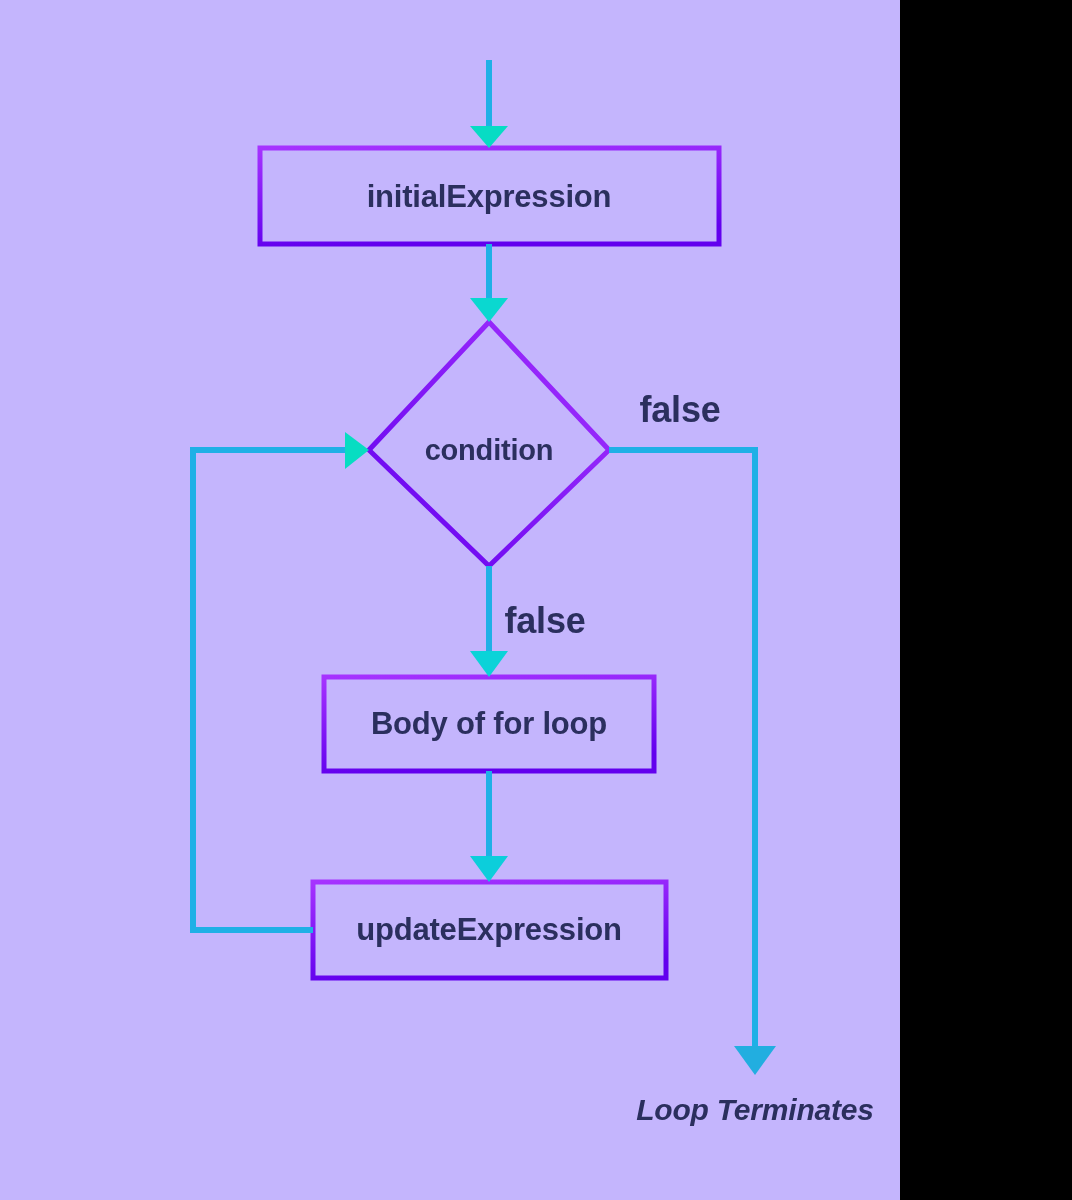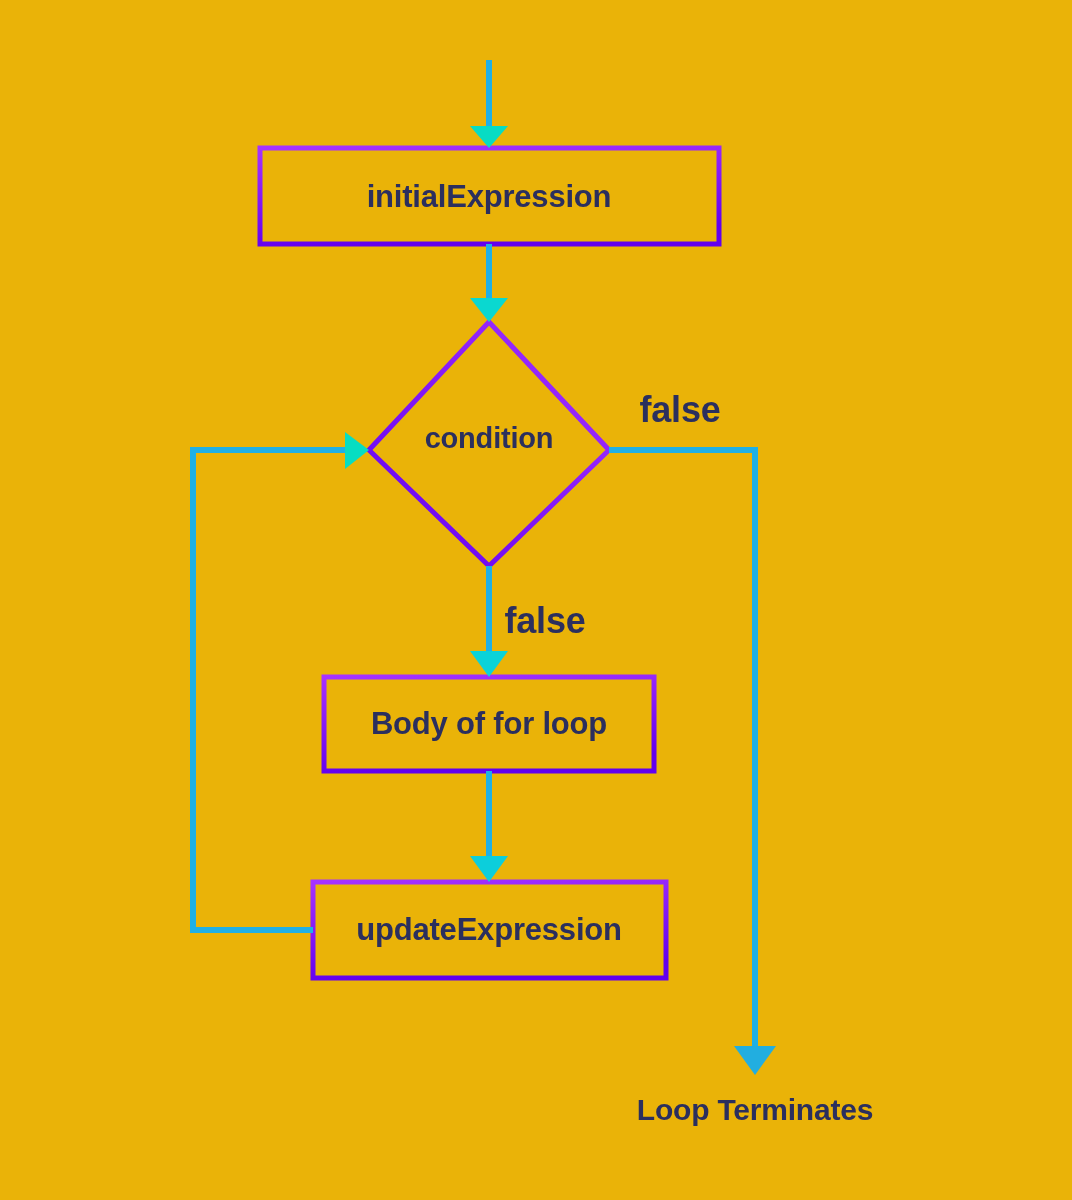--- a/index.html
+++ b/index.html
@@ -8,23 +8,23 @@
     background: #000000;
   }
   body {
     width: 1072px;
     height: 1200px;
     overflow: hidden;
     font-family: "Liberation Sans", sans-serif;
   }
   #flowchart-root {
     position: relative;
-    width: 1072px;
+    width: 900px;
     height: 1200px;
-    background: #eab308;
+    background: #c4b5fd;
   }
   #flow-svg {
     position: absolute;
     top: 0;
     left: 0;
     width: 1072px;
     height: 1200px;
   }
   .node-label {
     position: absolute;
@@ -125,25 +125,25 @@
     </g>
 
     <g>
       <polyline points="609,450 755,450 755,1050" fill="none" stroke="url(#tealFlow)" stroke-width="6" stroke-linejoin="miter"></polyline>
       <polygon points="734,1046 776,1046 755,1075" fill="#22aee0"></polygon>
     </g>
   </svg>
 
   <div class="node-label box-label centered" style="left:489px; top:197px;">initialExpression</div>
 
-  <div class="node-label diamond-label centered" style="left:489px; top:438px;">condition</div>
+  <div class="node-label diamond-label centered" style="left:489px; top:450px;">condition</div>
 
   <div class="node-label box-label centered" style="left:489px; top:724px;">Body of for loop</div>
 
   <div class="node-label box-label centered" style="left:489px; top:930px;">updateExpression</div>
 
   <div class="node-label edge-label centered" style="left:680px; top:410px;">false</div>
 
   <div class="node-label edge-label centered" style="left:545px; top:621px;">false</div>
 
-  <div class="node-label terminal-label centered" style="left:755px; top:1110px;">Loop Terminates</div>
+  <div class="node-label terminal-label centered" style="left:755px; top:1110px;font-style:italic;">Loop Terminates</div>
 
 </div>
 
 </body></html>

